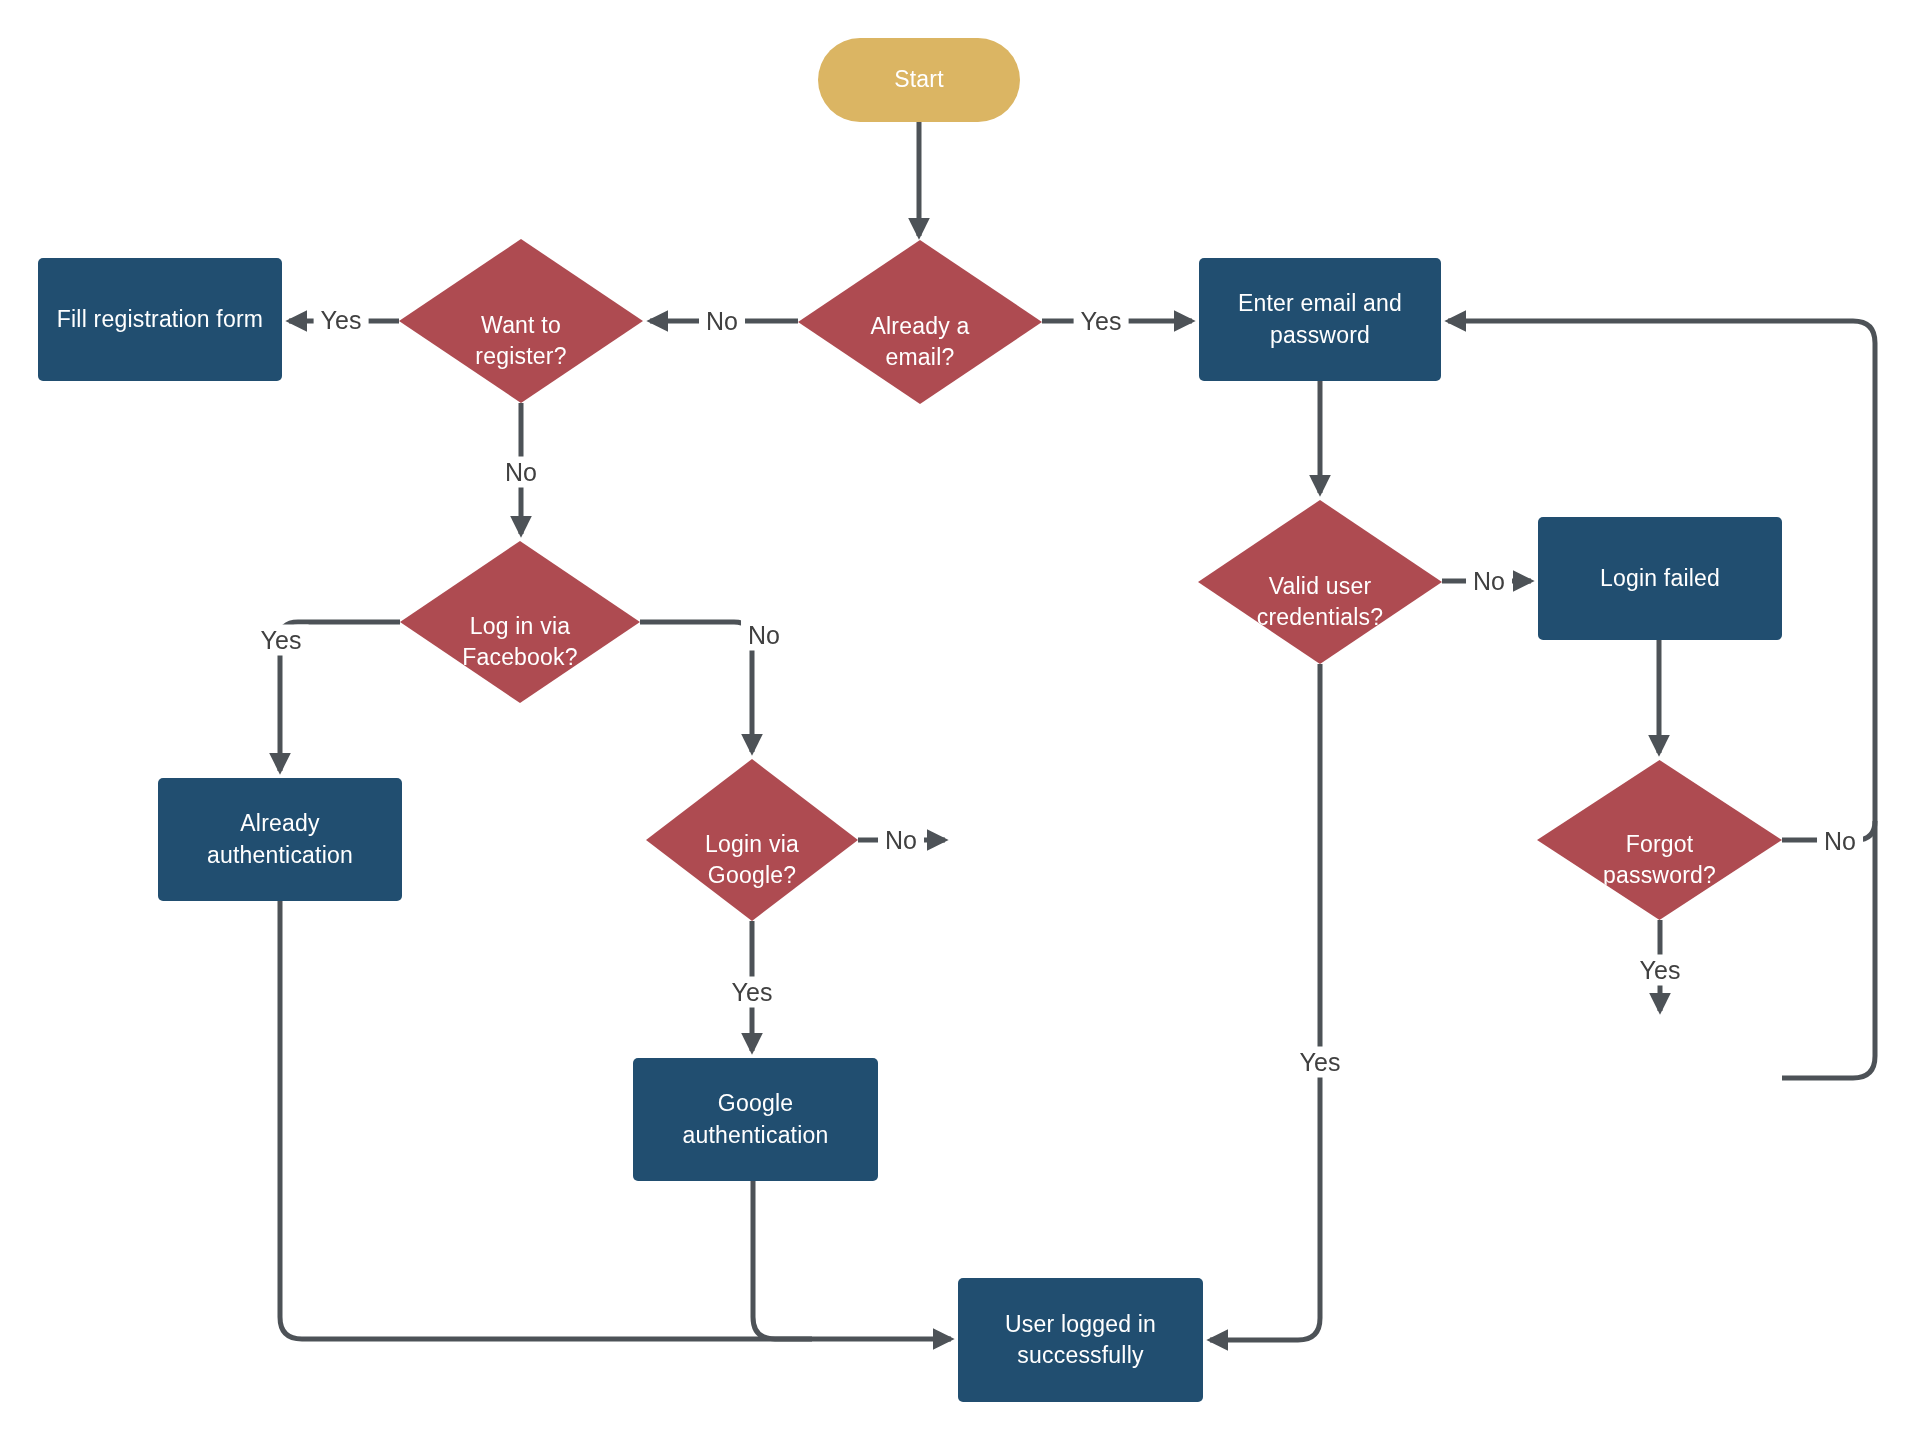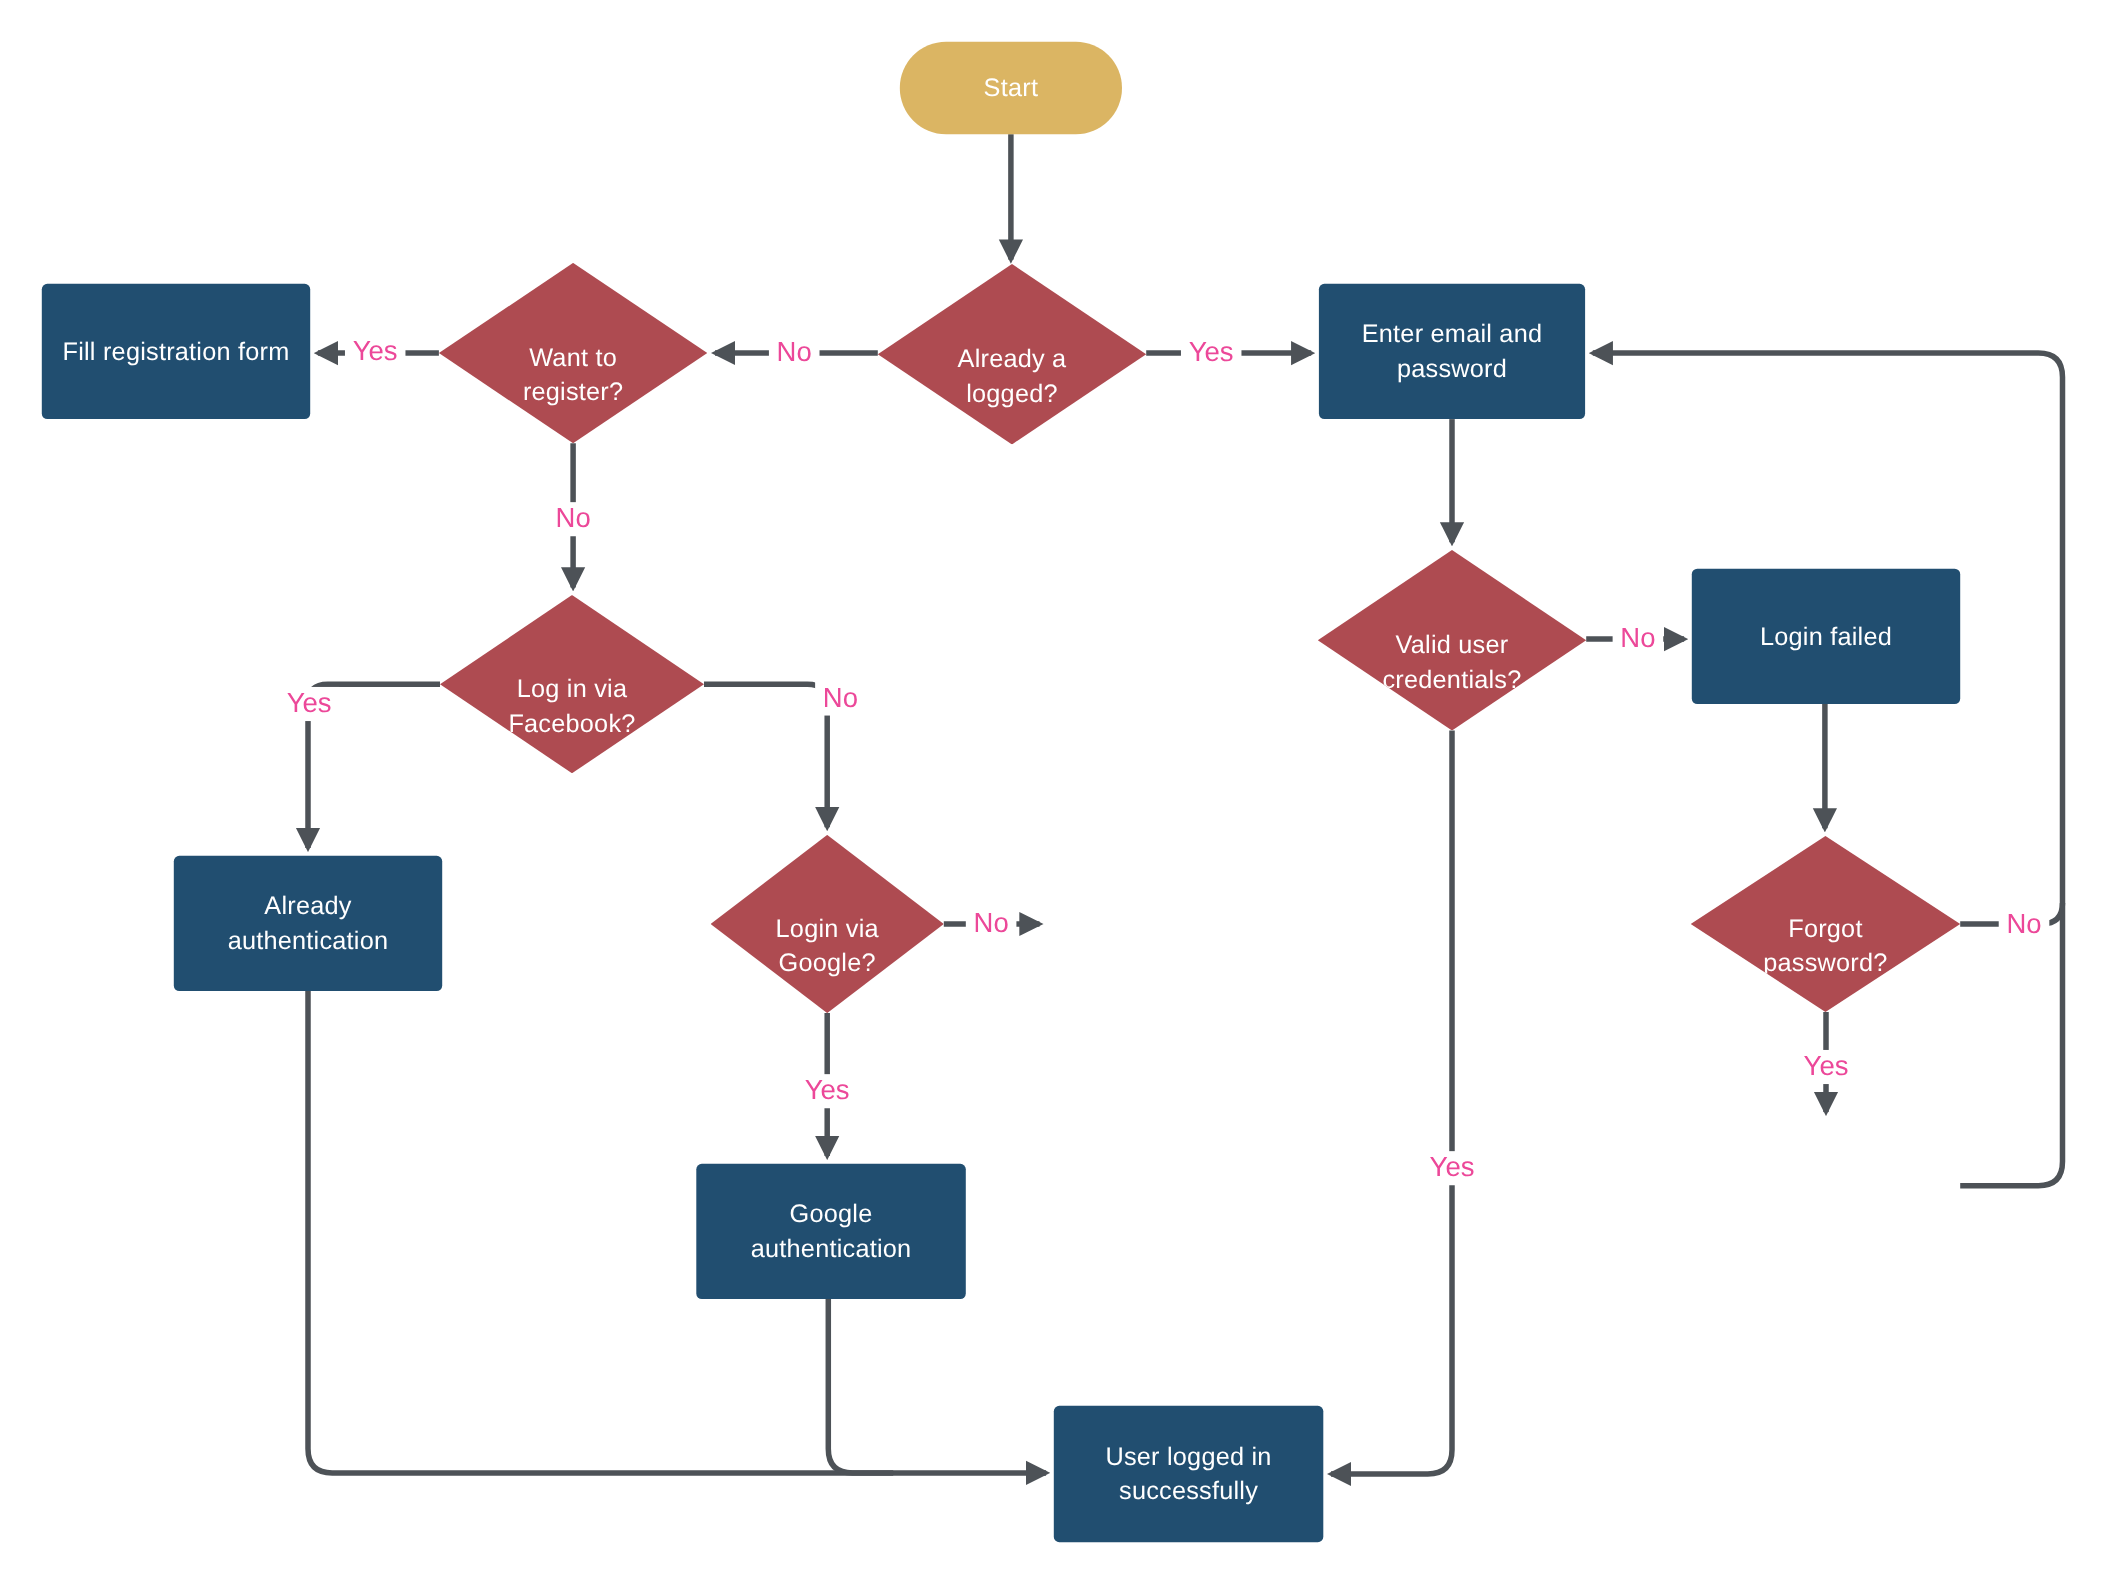--- a/index.html
+++ b/index.html
@@ -44,21 +44,21 @@
   }
   .decision .lbl { width: 62%; margin-top: 40px; }
   .terminator {
     background: #DBB563;
     border-radius: 44px;
   }
   .edge-label {
     position: absolute;
     transform: translate(-50%, -50%);
     background: #ffffff;
-    color: #ec4899;
+    color: #404040;
     font-size: 25px;
     padding: 1px 7px;
     white-space: nowrap;
   }
 </style>
 </head>
 <body>
 
 <div id="canvas">
 
@@ -87,21 +87,21 @@
     <path class="edge" d="M 1660 920 V 1011" marker-end="url(#arrow)"></path>
     <path class="edge" d="M 1782 840 H 1856 Q 1875 840 1875 821"></path>
     <path class="edge" d="M 1782 1078 H 1853 Q 1875 1078 1875 1056 V 343 Q 1875 321 1853 321 H 1448" marker-end="url(#arrow)"></path>
   </svg>
 
   <div class="node terminator" style="left:818px;top:38px;width:202px;height:84px">
     <span class="lbl">Start</span>
   </div>
 
   <div class="node decision" style="left:798px;top:240px;width:244px;height:164px">
-    <span class="lbl">Already a logged?</span>
+    <span class="lbl">Already a email?</span>
   </div>
 
   <div class="node decision" style="left:399px;top:239px;width:244px;height:164px">
     <span class="lbl">Want to register?</span>
   </div>
 
   <div class="node process" style="left:38px;top:258px;width:244px;height:123px">
     <span class="lbl">Fill registration form</span>
   </div>
 

